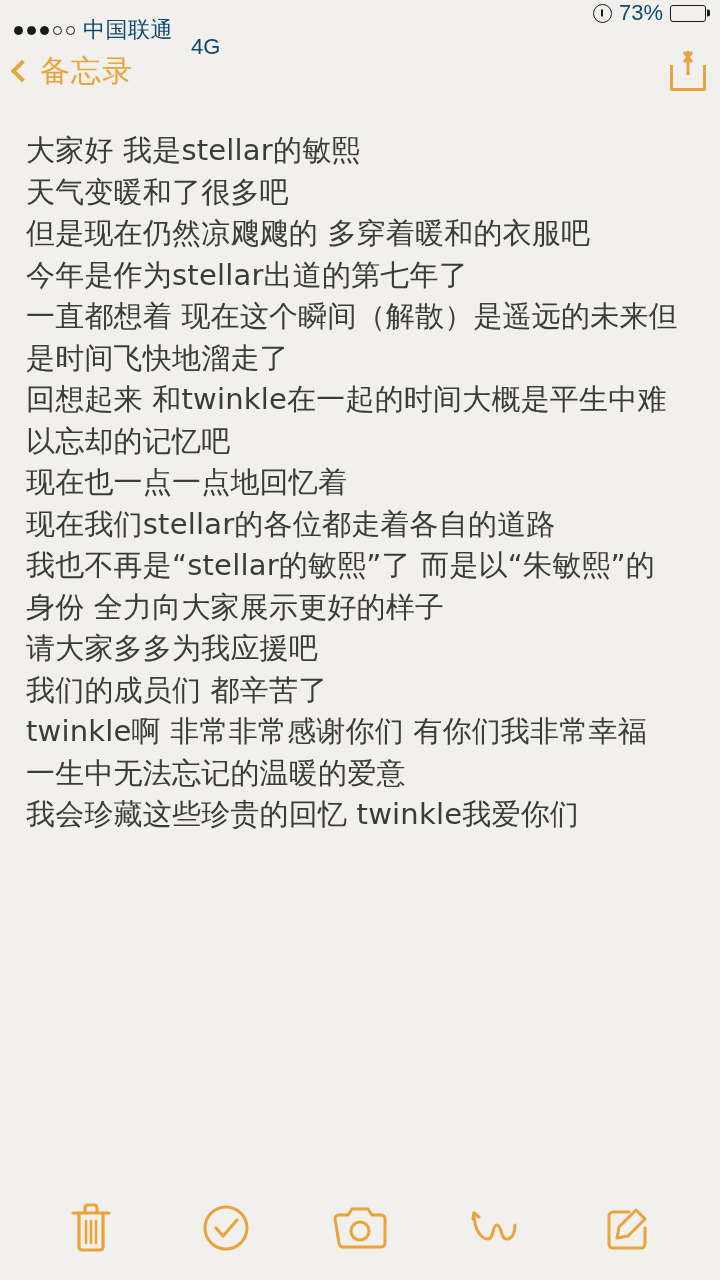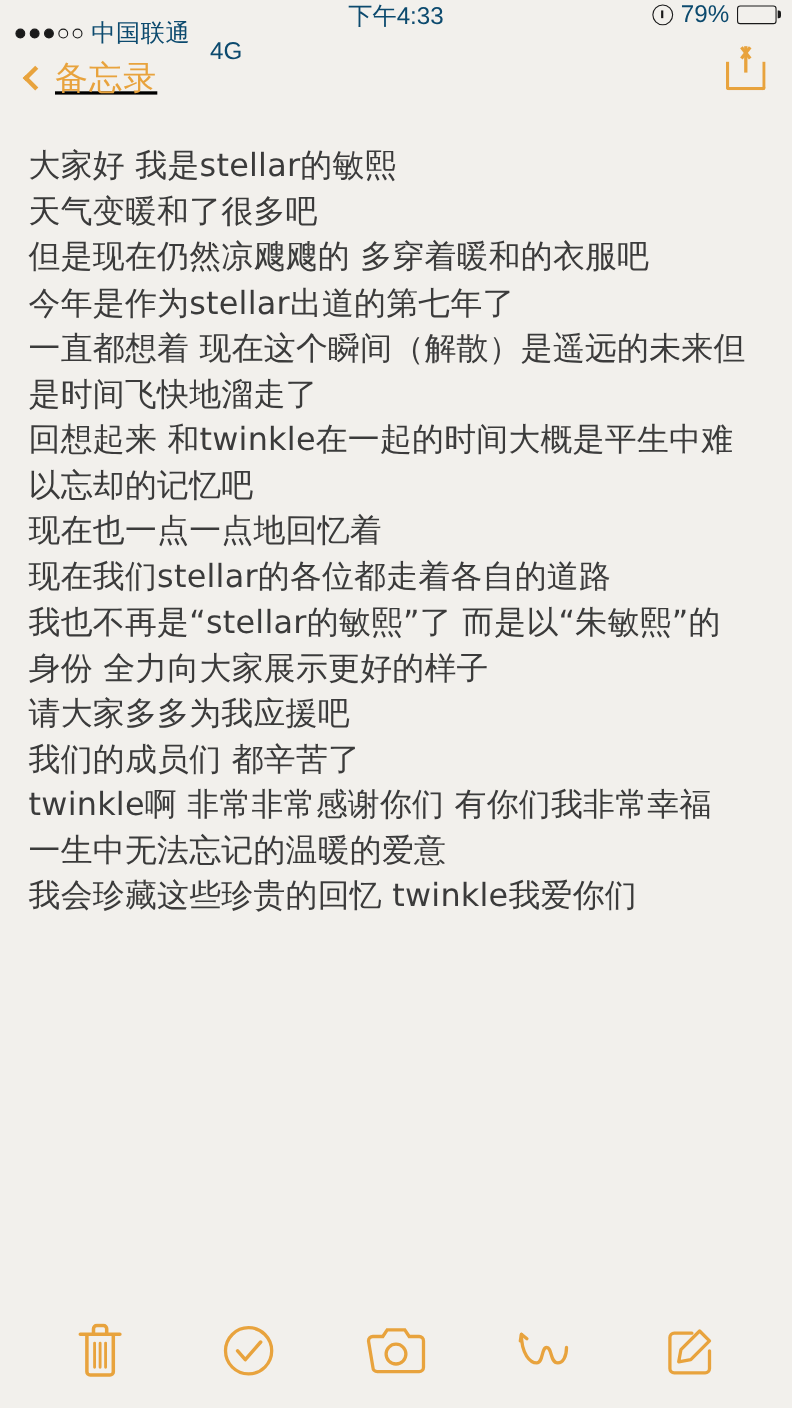--- a/index.html
+++ b/index.html
@@ -90,23 +90,23 @@
   }
   .battery-fill {
     height: 100%;
     background: #1a1a1a;
     border-radius: 1px;
   }
   
   .nav-bar {
     height: 62px;
     display: flex;
-    padding: 0 20px;
-    position: relative;
-    text-decoration: underline;
+    align-items: center;
+    padding: 0 10px;
+    position: relative;
   }
   .back-group {
     display: flex;
     align-items: center;
     gap: 10px;
     color: #e8a33d;
     cursor: pointer;
   }
   .chevron-left {
     width: 16px; height: 16px;
@@ -202,24 +202,23 @@
     <span class="dots">
       <span class="dot"></span>
       <span class="dot"></span>
       <span class="dot"></span>
       <span class="dot hollow"></span>
       <span class="dot hollow"></span>
     </span>
     <span class="carrier">中国联通</span>
     <span class="network">4G</span>
   </div>
-  <div class="status-center">下午4:33</div>
   <div class="status-right">
     <span class="lock-icon"></span>
-    <span>79%</span>
+    <span>73%</span>
     <span class="battery">
       <span class="battery-fill" id="battery-fill" style="width:84%"></span>
     </span>
   </div>
 </div>
 
 <div class="nav-bar">
   <div class="back-group">
     <span class="chevron-left"></span>
     <span class="back-title">备忘录</span>

